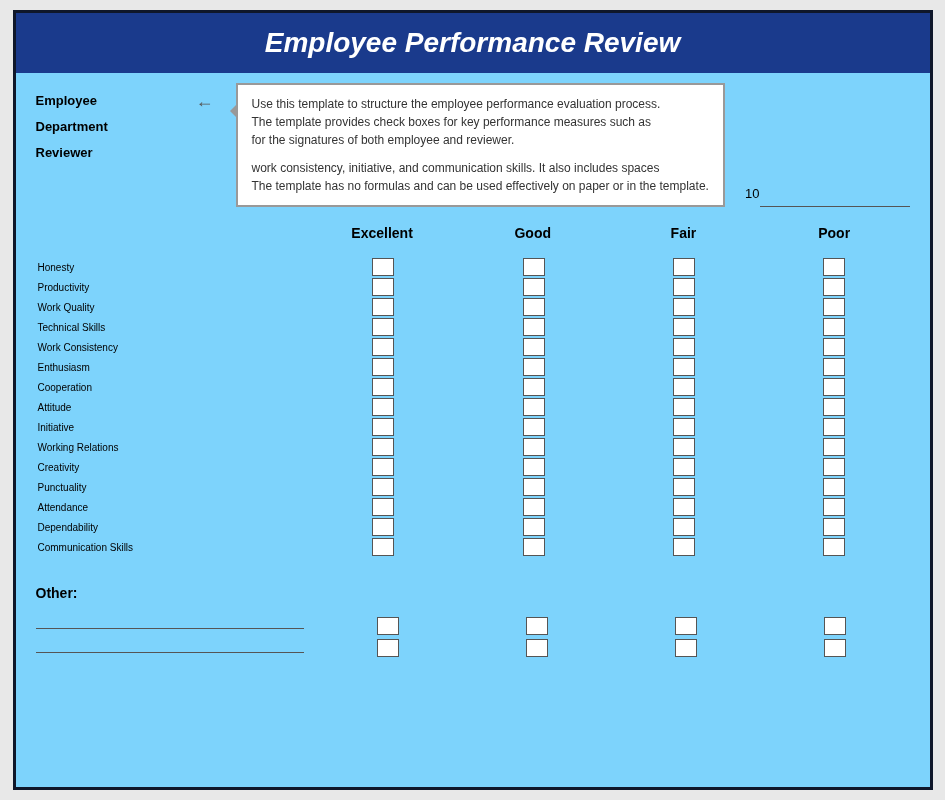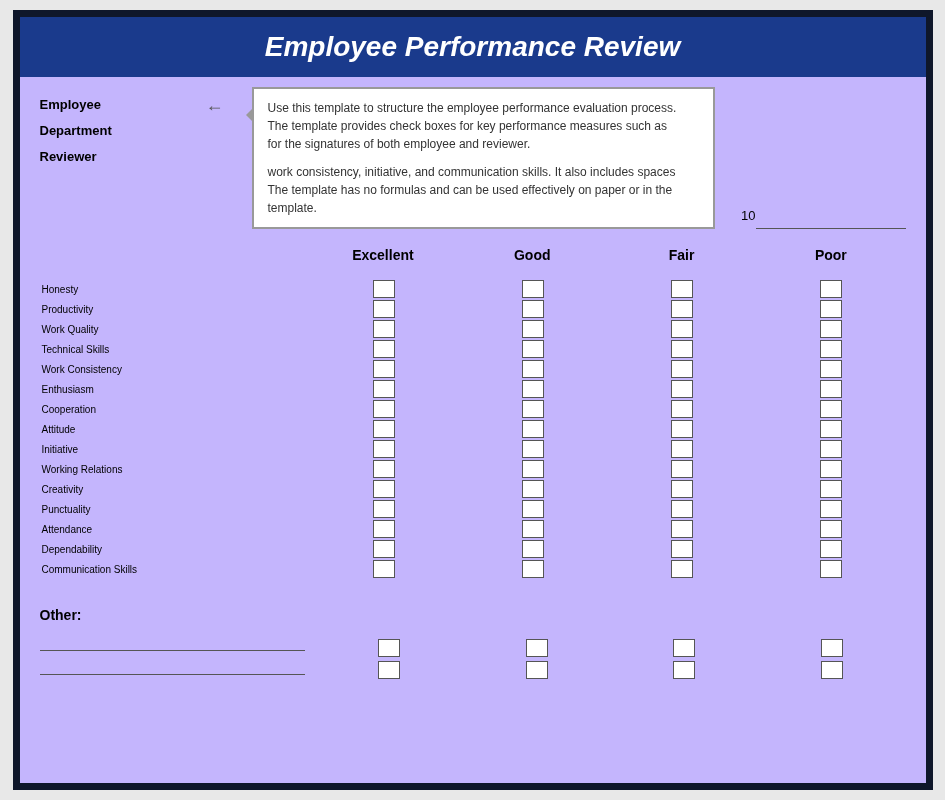--- a/index.html
+++ b/index.html
@@ -6,41 +6,41 @@
     body {
       font-family: Arial, sans-serif;
       background: #e8e8e8;
       display: flex;
       justify-content: center;
       align-items: center;
       min-height: 100vh;
       padding: 10px;
     }
     .page {
-      background: #c4b5fd;
+      background: #7dd3fc;
       width: 920px;
       min-height: 780px;
       padding: 0;
-      border: 7px solid #0f172a;
+      border: 3px solid #0f172a;
     }
     .title-bar {
       background: #1a3a8c;
       color: #fff;
       text-align: center;
       padding: 14px 20px;
       font-size: 28px;
       font-weight: bold;
       font-style: italic;
     }
     .content {
       padding: 10px 20px 20px 20px;
     }
     .top-section {
       display: flex;
-      gap: 26px;
+      gap: 20px;
       margin-bottom: 18px;
       position: relative;
     }
     .employee-fields {
       min-width: 140px;
       padding-top: 5px;
     }
     .employee-fields .field-label {
       font-weight: bold;
       font-size: 13px;

